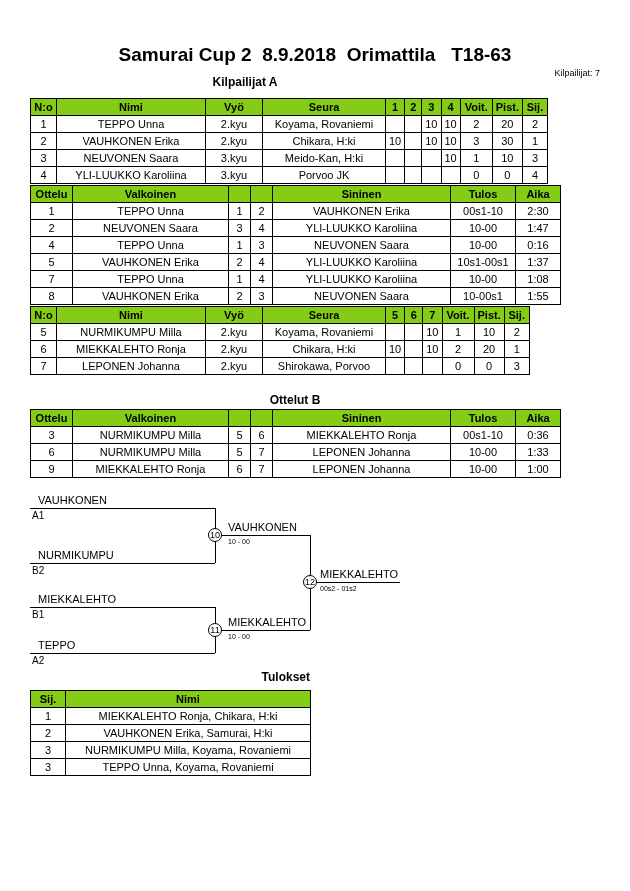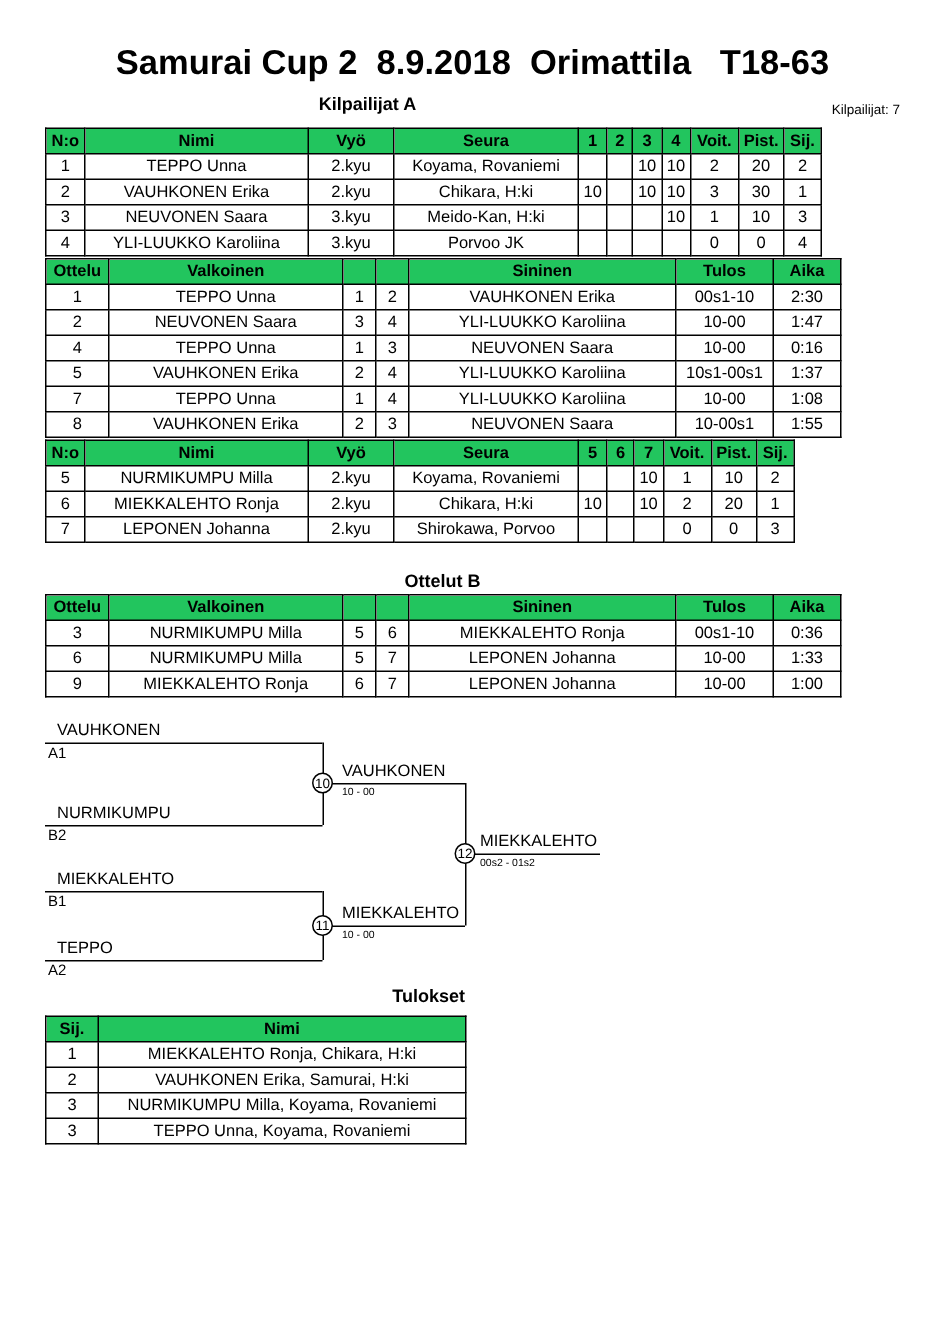--- a/index.html
+++ b/index.html
@@ -7,23 +7,23 @@
   .page {
     position: relative;
     width: 630px;
     height: 891px;
     background: #ffffff;
     color: #000;
     font-family: "Liberation Sans", sans-serif;
     overflow: hidden;
   }
   .title {
-    padding-top: 30px;
+    padding-top: 43px;
     text-align: center;
-    font-size: 23px;
+    font-size: 19px;
     font-weight: bold;
     white-space: pre;
     line-height: 23px;
   }
   .sec-head {
     font-weight: bold;
     font-size: 12px;
     line-height: 14px;
     text-align: center;
   }
@@ -47,21 +47,21 @@
   .t-res { margin-top: 6px; }
   th, td {
     border: 1px solid #000;
     padding: 0 3px;
     height: 17px;
     overflow: hidden;
     white-space: nowrap;
     text-align: center;
   }
   th {
-    background: #22c55e;
+    background: #84cc16;
     font-weight: bold;
     font-size: 11px;
   }
   td.l { text-align: center; }
   .bracket {
     position: relative;
     height: 192px;
     width: 630px;
   }
   .hl { position: absolute; height: 1px; background: #000; }

